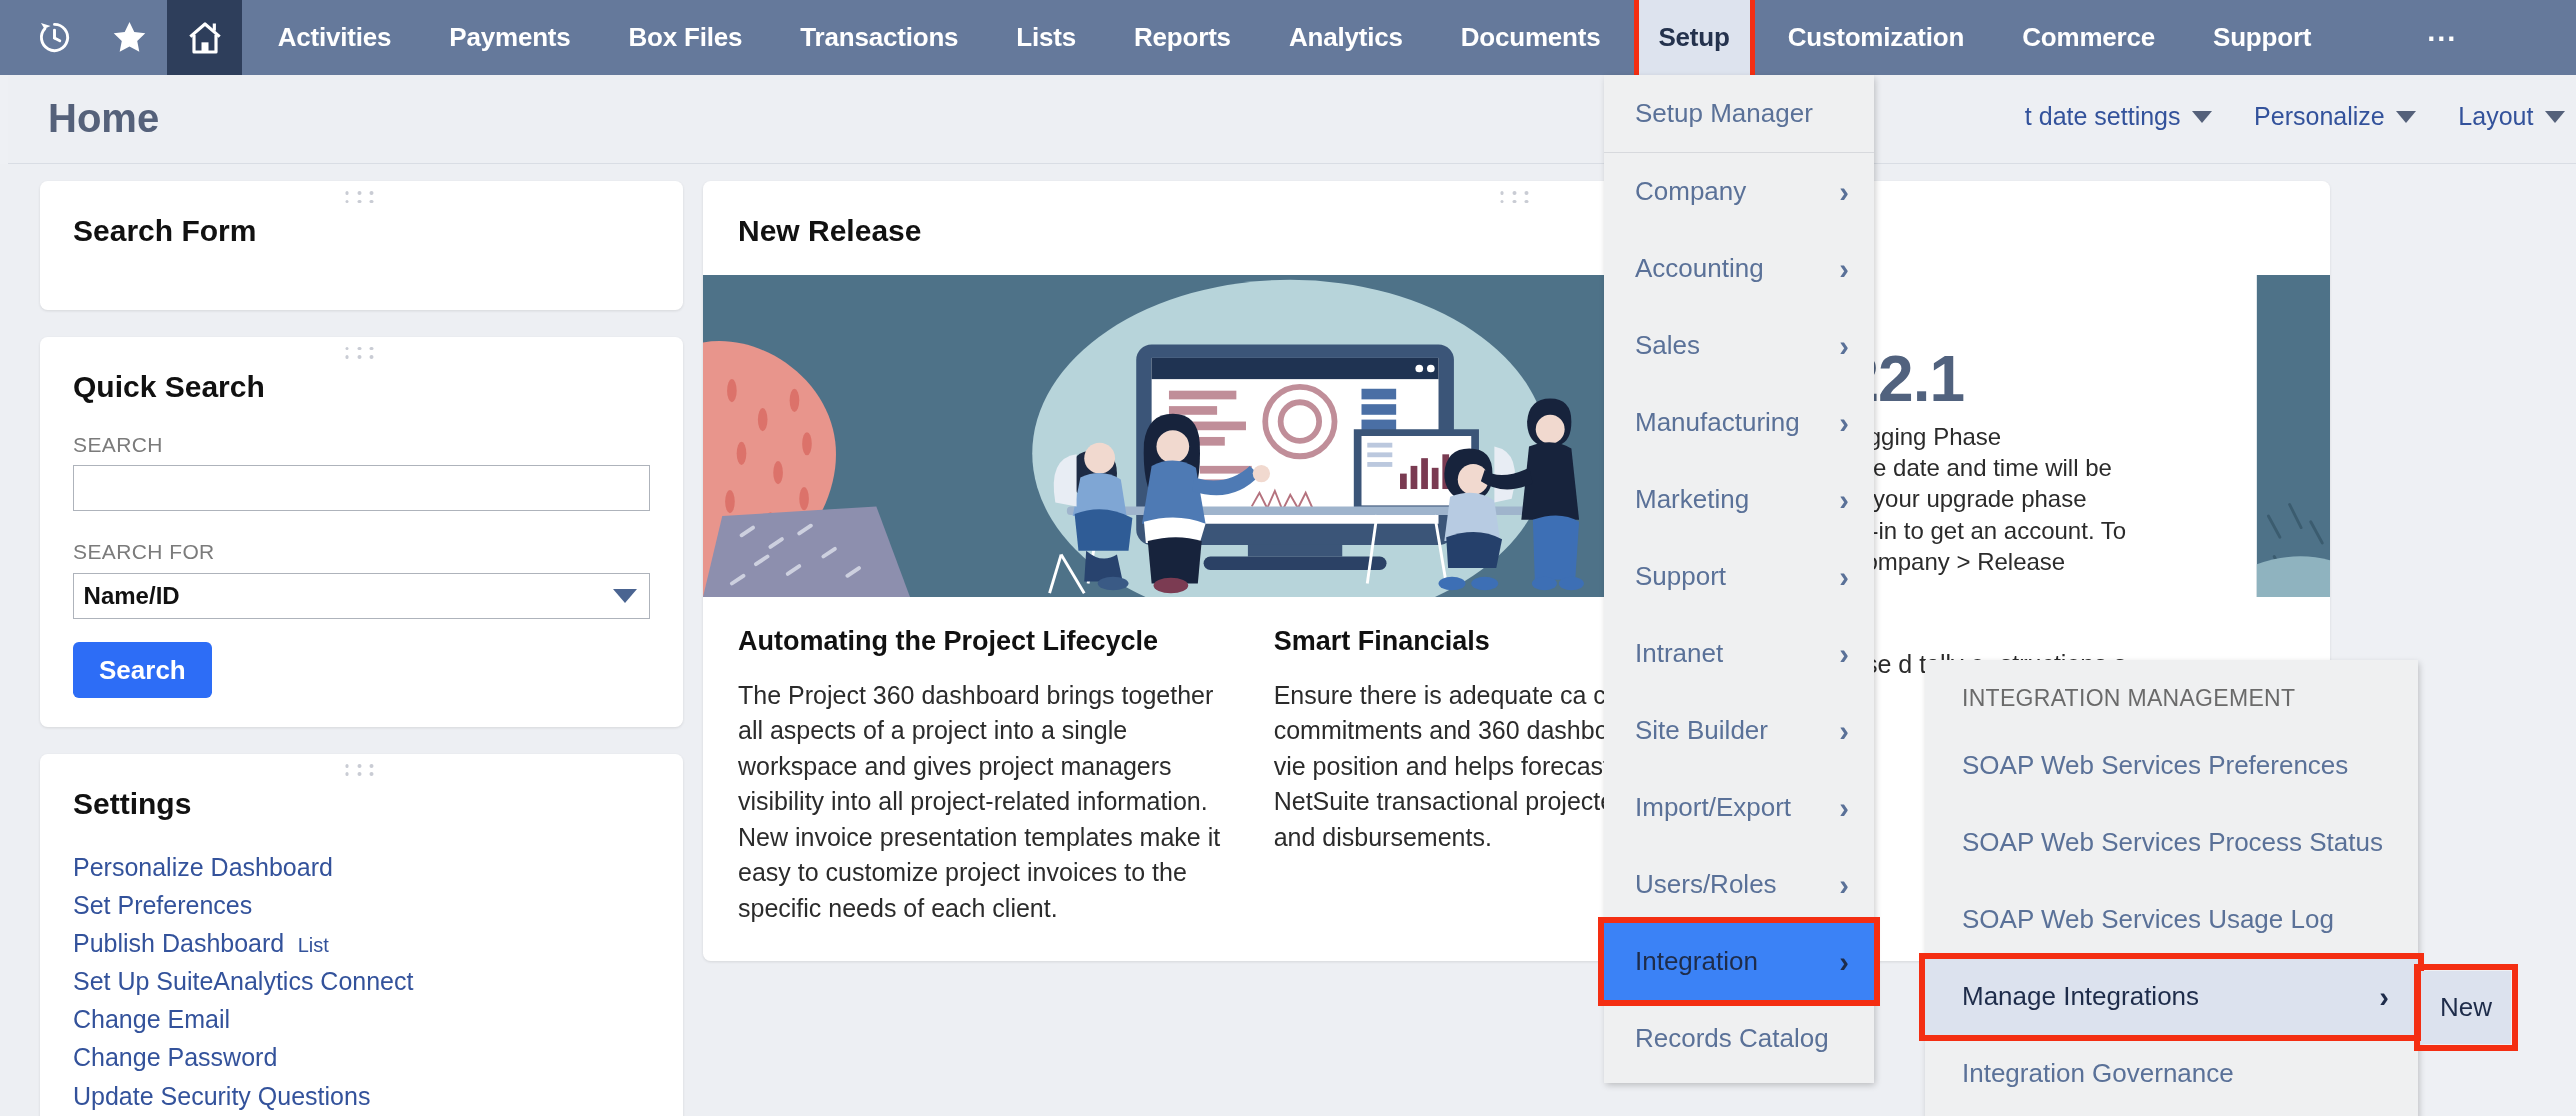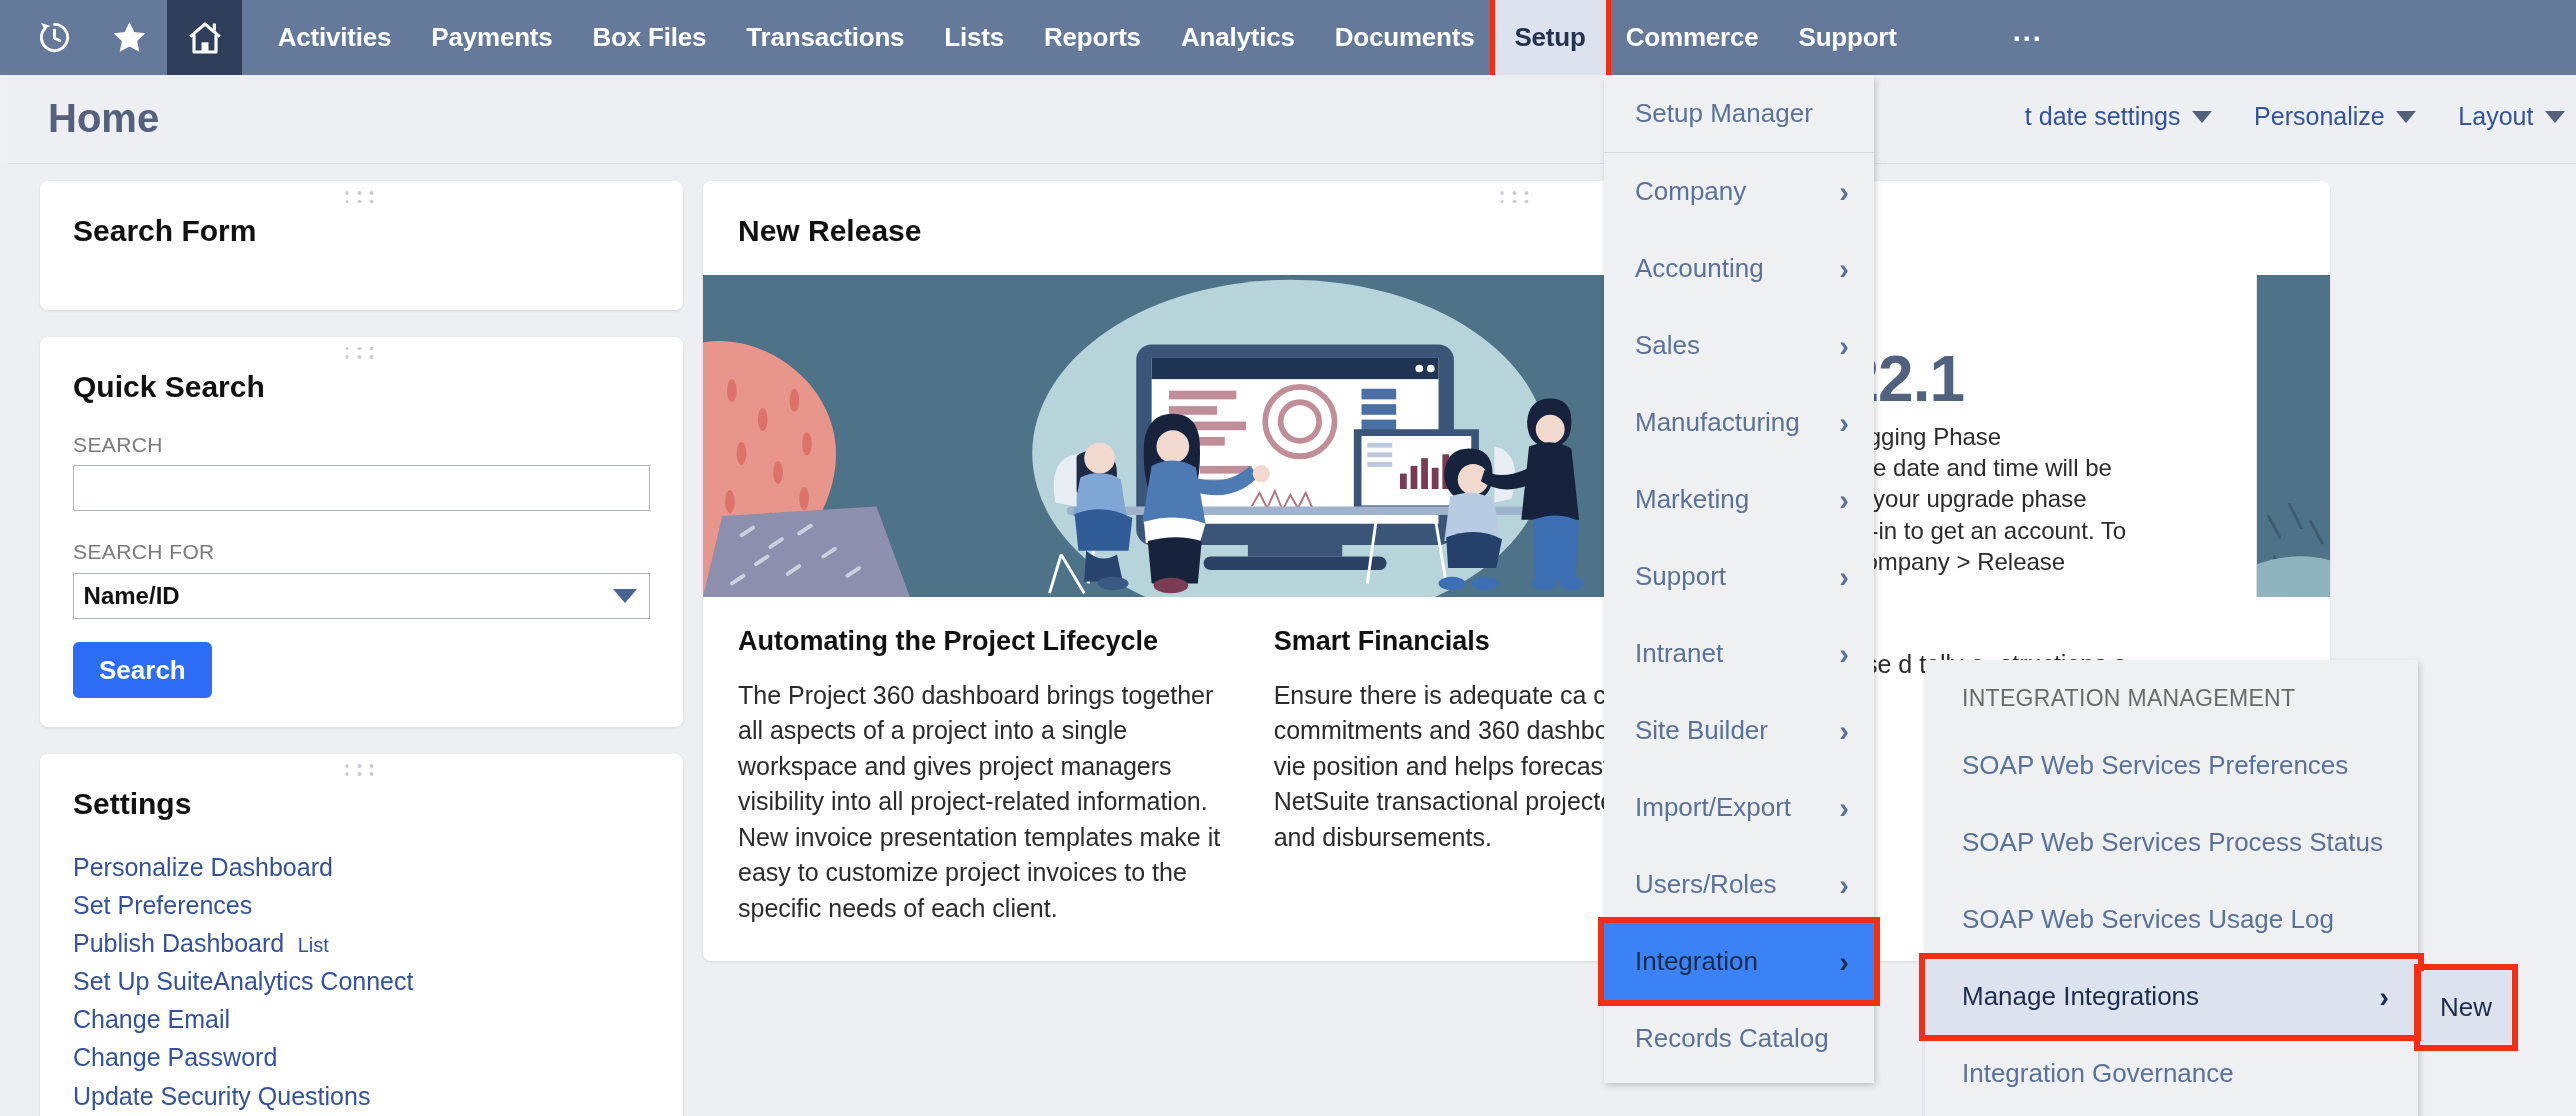--- a/index.html
+++ b/index.html
@@ -21,21 +21,21 @@
   }
   .nav-icon-btn {
     width: 75px; height: 75px;
     display: flex; align-items: center; justify-content: center;
     flex: 0 0 auto;
   }
   .nav-icon-btn.first { margin-left: 17.3px; }
   .nav-icon-btn.home { background: #2E3E5B; }
   .nav-icon-btn svg { display: block; }
 
-  .nav-items { display: flex; align-items: stretch; margin-left: 15.4px; }
+  .nav-items { display: flex; align-items: stretch; margin-left: 15.4px; gap: 18px; }
   .nav-item {
     position: relative;
     display: flex; align-items: center;
     padding: 0 20px;
     color: #ffffff;
     font-size: 26px;
     font-weight: bold;
     white-space: nowrap;
     letter-spacing: -0.2px;
   }
@@ -342,20 +342,23 @@
         <span>Reports</span>
       </div>
     <div class="nav-item">
         <span>Analytics</span>
       </div>
     <div class="nav-item">
         <span>Documents</span>
       </div>
     <div class="nav-item active">
         <span>Setup</span>
+      </div>
+    <div class="nav-item">
+        <span>Customization</span>
       </div>
     <div class="nav-item">
         <span>Commerce</span>
       </div>
     <div class="nav-item">
         <span>Support</span>
       </div>
   </div>
   <div class="nav-overflow">...</div>
 </div>

